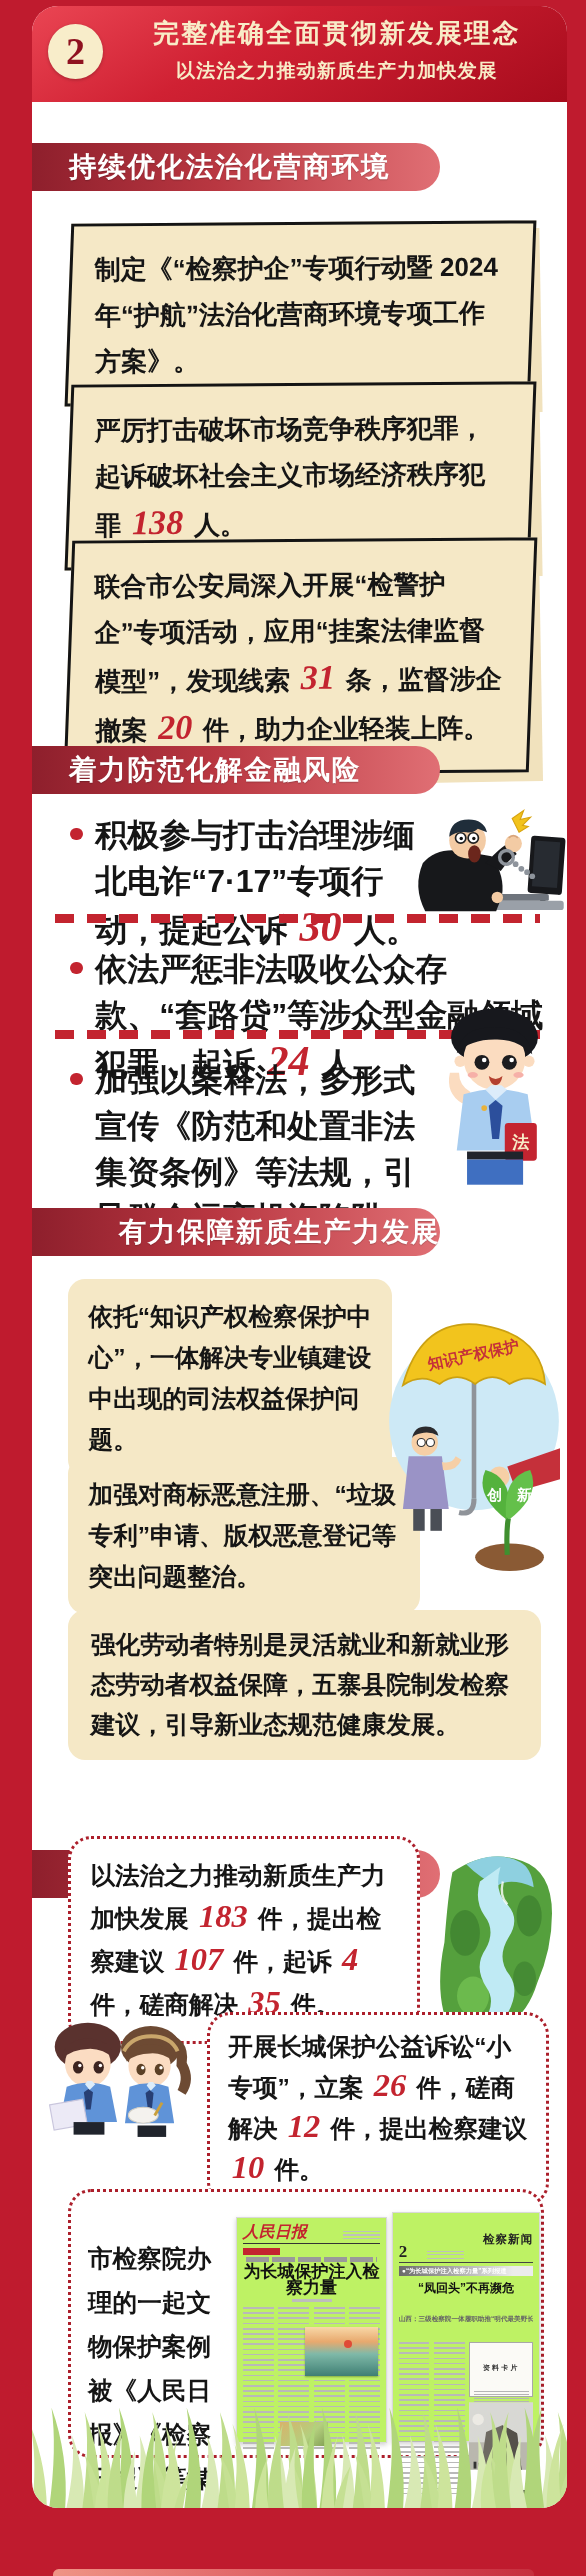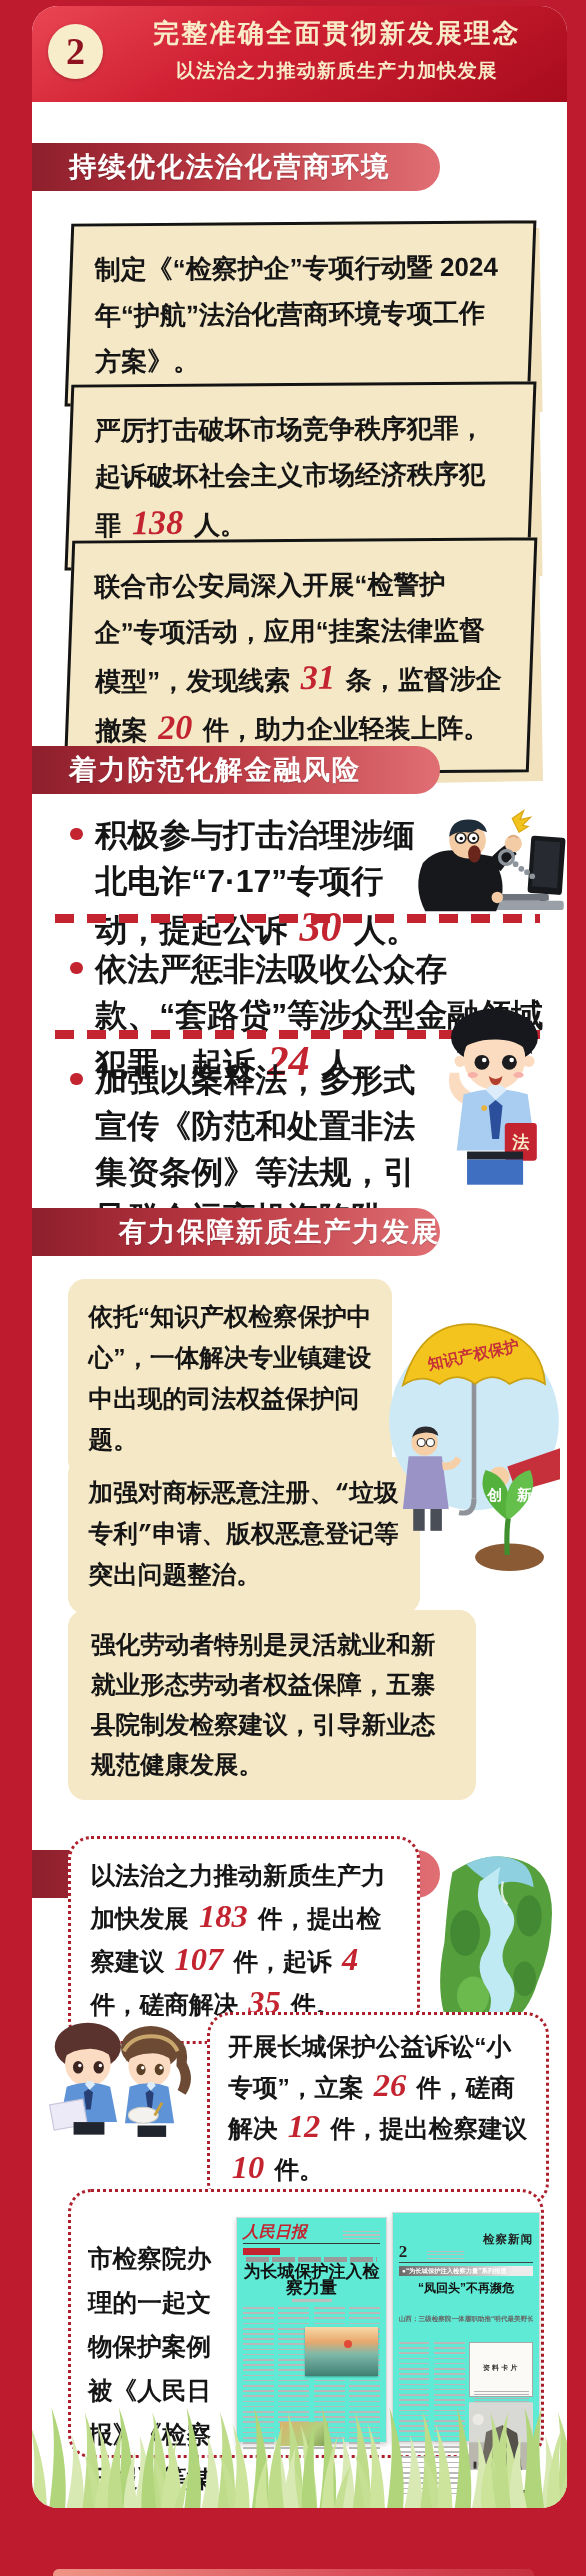--- a/index.html
+++ b/index.html
@@ -42,40 +42,40 @@
   .it1{left:38px;top:806px;width:355px;}
   .it2{left:38px;top:940px;width:485px;}
   .it3{left:38px;top:1051px;width:367px;}
   .dash{position:absolute;left:23px;width:485px;height:9.2px;
         background:repeating-linear-gradient(90deg,#c3242f 0 19.5px,transparent 19.5px 32px);}
   .d1{top:908px;} .d2{top:1024px;}
   
   .rbox{position:absolute;background:#f5e8c6;border-radius:17px;box-sizing:border-box;
         font-size:24.6px;line-height:41px;font-weight:bold;color:#151515;padding:17px 20.6px;}
   .r1{left:36px;top:1273px;width:324px;}
-  .r2{left:36px;top:1451px;width:352px;font-family:Liberation Mono, monospace;}
-  .r3{left:36px;top:1604px;width:408px;line-height:40px;padding:15px 23px;}
+  .r2{left:36px;top:1451px;width:352px;}
+  .r3{left:36px;top:1604px;width:473px;line-height:40px;padding:15px 23px;}
   
   .dbox{position:absolute;border:3.4px dotted #ac1f2b;border-radius:23px;box-sizing:border-box;
         background:#fff;font-size:24.6px;line-height:41px;font-weight:bold;color:#151515;}
   .db1{left:36px;top:1830px;width:352px;padding:16px 19.5px;}
   .db2{left:175px;top:2006px;width:342px;padding:13.7px 18.3px;line-height:38px;}
   .db3{left:36px;top:2183px;width:476px;height:269px;}
   .media-note{position:absolute;left:17px;top:45px;width:144px;
               font-size:24.6px;line-height:44px;font-weight:bold;color:#151515;}
   
   .ill{position:absolute;}
   .scam{left:368px;top:802px;}
   .boy{left:403px;top:998px;}
   .umb{left:356px;top:1292px;}
   .riv{left:401px;top:1841px;}
   .kids{left:12.6px;top:2012px;}
   .grass{position:absolute;left:0;bottom:0;width:535px;height:117px;}
   
-  .paper{position:absolute;background:#5eead4;border:0.6px solid #d9d9d9;
+  .paper{position:absolute;background:#bef264;border:0.6px solid #d9d9d9;
          box-shadow:0 1.7px 4.6px rgba(0,0,0,.18);box-sizing:border-box;padding:5.7px;}
   .paper-l{left:165px;top:25px;width:151px;height:226px;}
   .paper-r{left:321px;top:20.6px;width:148px;height:230px;}
   .masthead{font-family:"Liberation Serif",serif;font-style:italic;font-weight:bold;
             color:#c3242f;font-size:16px;line-height:17px;}
   .mast-row{display:flex;justify-content:space-between;align-items:flex-end;
             border-bottom:1.1px solid #333;padding-bottom:2.3px;}
   .tiny-lines{width:37px;height:9.2px;background:repeating-linear-gradient(180deg,#bfbfbf 0 1.1px,transparent 1.1px 3.4px);}
   .red-tag{width:37px;height:7.4px;background:#c3242f;margin:4px 0 2.3px 0;}
   .lede{height:4.6px;background:repeating-linear-gradient(90deg,#9a9a9a 0 23px,transparent 23px 26px);margin:2.3px 3.4px;}

